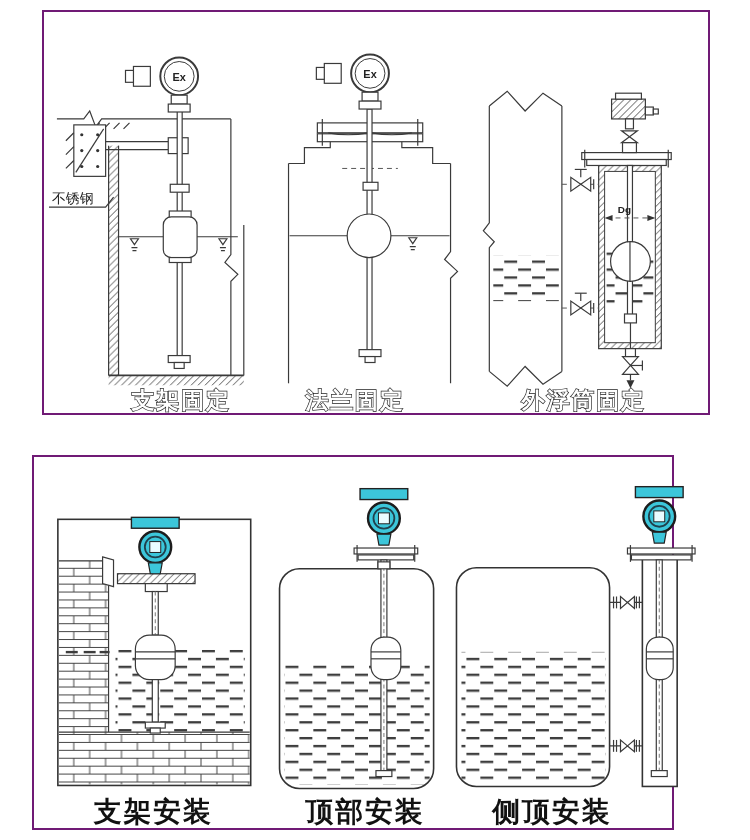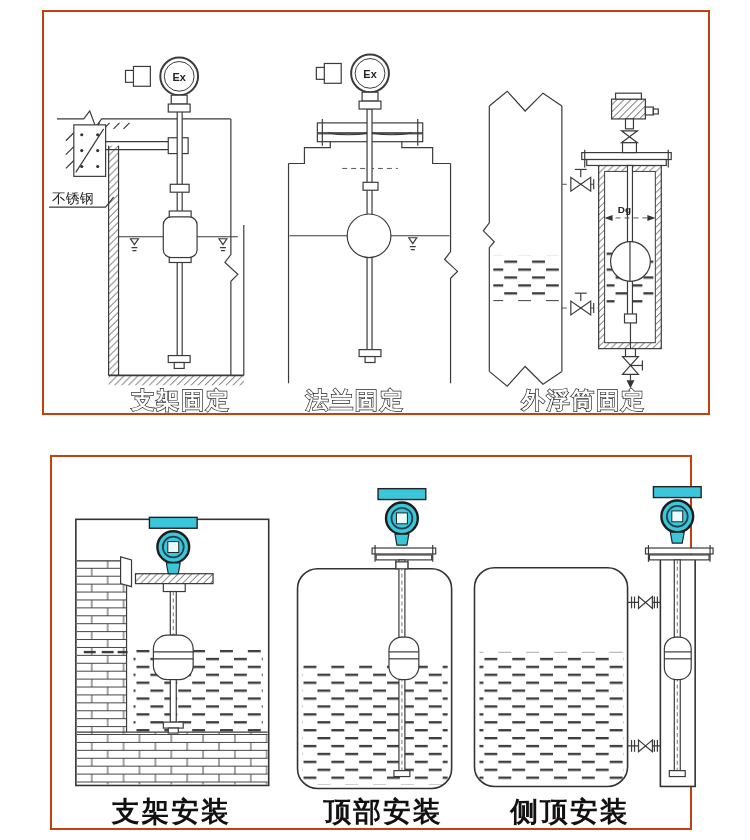--- a/index.html
+++ b/index.html
@@ -1,19 +1,19 @@
 <!DOCTYPE html>
 <html><head>
 <meta charset="utf-8">
 <style>
   html,body{margin:0;padding:0;background:#ffffff;}
   body{width:750px;height:840px;position:relative;font-family:"Liberation Sans",sans-serif;}
-  .panel{position:absolute;border:2px solid #c2410c;background:#fff;box-sizing:border-box;}
+  .panel{position:absolute;border:2px solid #701a75;background:#fff;box-sizing:border-box;}
   #top-panel{left:42px;top:10px;width:668px;height:405px;}
-  #bottom-panel{left:50px;top:455px;width:642px;height:375px;}
+  #bottom-panel{left:32px;top:455px;width:642px;height:375px;}
   svg{display:block;}
   .ln{stroke:#3a3a3a;stroke-width:1.2;fill:none;}
   .lnth{stroke:#3a3a3a;stroke-width:1.6;fill:none;}
   .wf{fill:#ffffff;stroke:#3a3a3a;stroke-width:1.2;}
   .dash{stroke:#555;stroke-width:1;stroke-dasharray:5 4;fill:none;}
   .cdash{stroke:#777;stroke-width:1;stroke-dasharray:4 3;fill:none;}
   .cap-top{font-family:"Liberation Sans",sans-serif;font-size:23px;font-weight:bold;
            fill:#ffffff;stroke:#1c1c1c;stroke-width:1.3px;paint-order:stroke;letter-spacing:2px;}
   .cap-bot{font-family:"Liberation Sans",sans-serif;font-size:28px;font-weight:bold;
            fill:#111;letter-spacing:2px;}

